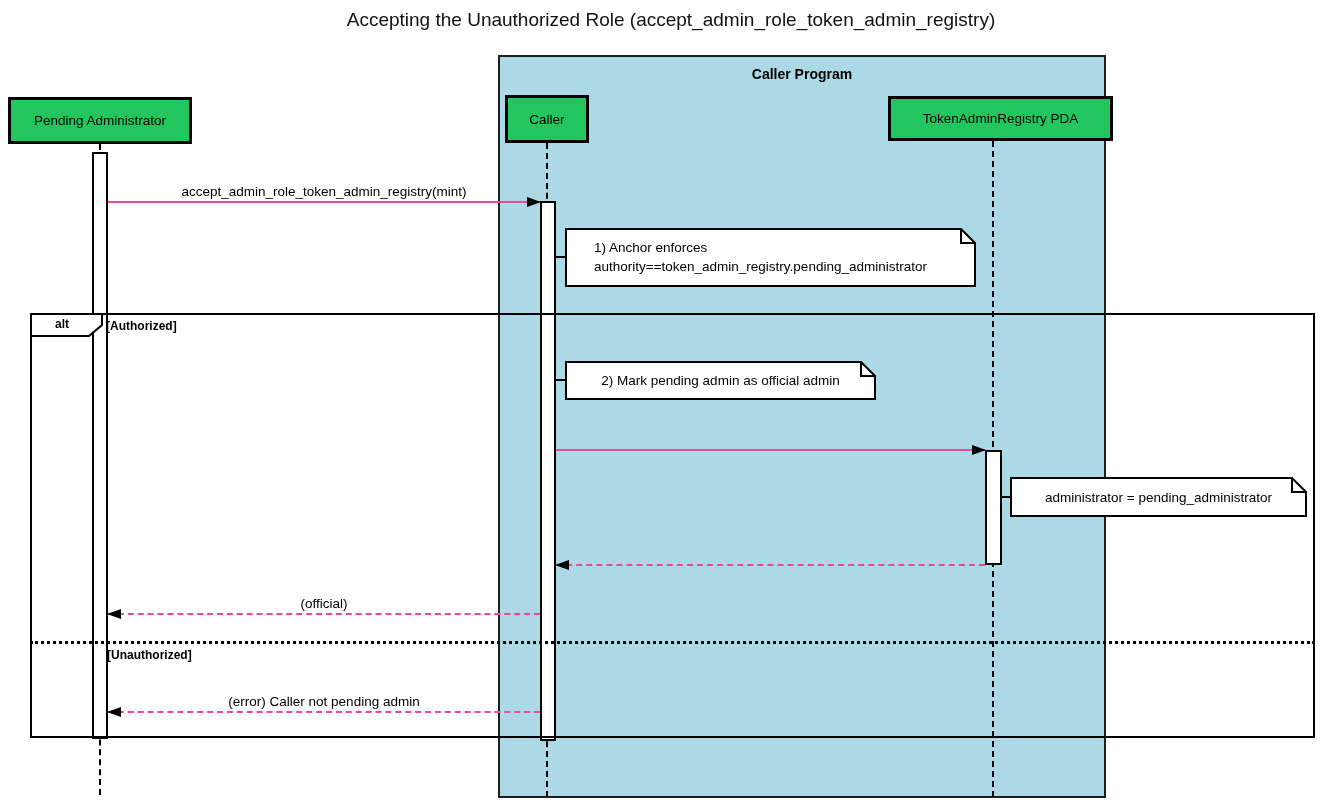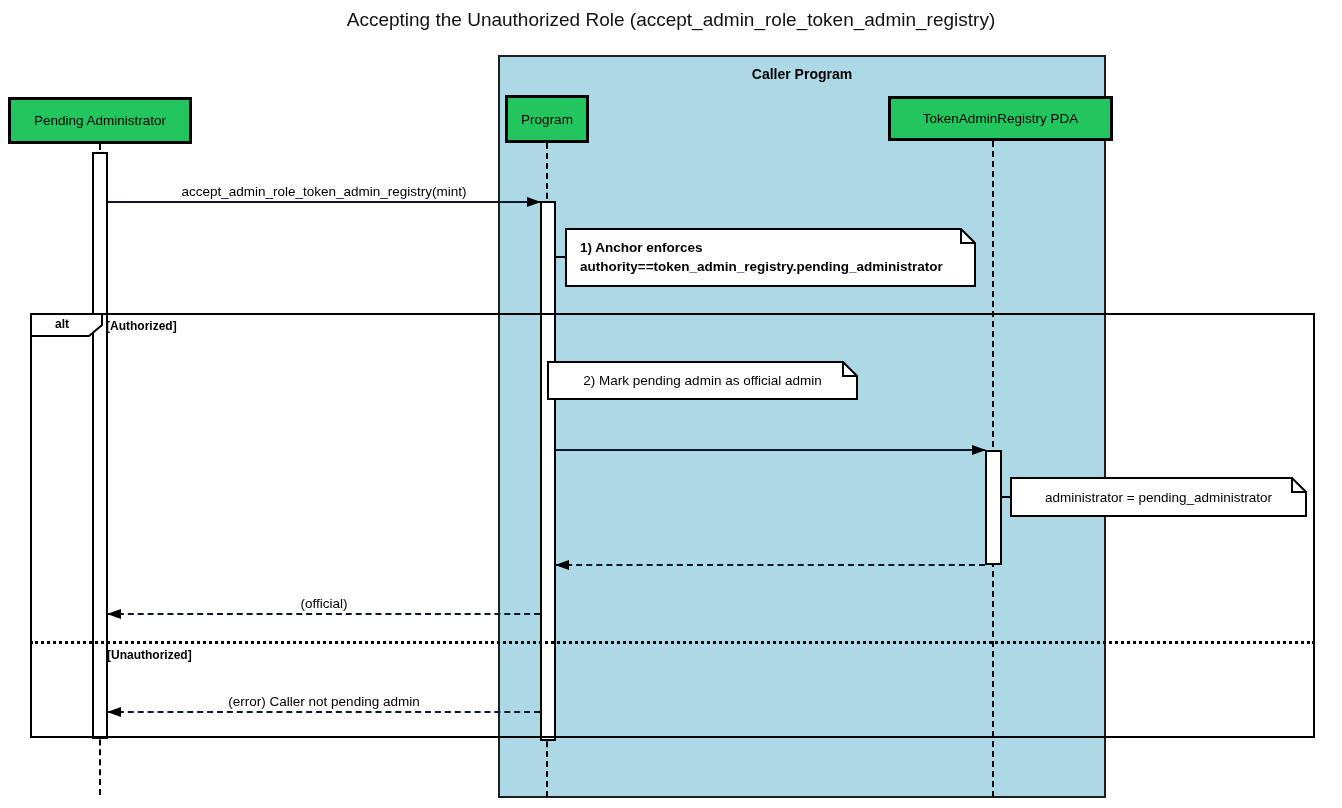--- a/index.html
+++ b/index.html
@@ -94,21 +94,21 @@
   .alt-divider {
     position: absolute;
     left: -2px; top: 326px;
     width: 1285px;
     border-top: 3px dotted #000;
   }
   
   .msg {
     position: absolute;
     height: 0;
-    border-top: 2px solid #0f172a;
+    border-top: 2px solid #ec4899;
     z-index: 6;
   }
   .msg.dashed { border-top-style: dashed; }
   .msg-m1 { left: 108px; top: 201px; width: 432px; }
   .msg-m2 { left: 556px; top: 449px; width: 429px; }
   .msg-m3 { left: 556px; top: 564px; width: 429px; }
   .msg-m4 { left: 108px; top: 613px; width: 432px; }
   .msg-m5 { left: 108px; top: 711px; width: 432px; }
   .head-right, .head-left {
     position: absolute; width: 0; height: 0; top: -6px;
@@ -127,23 +127,23 @@
   }
   
   .note { position: absolute; z-index: 7; }
   .note svg { position: absolute; left: 0; top: 0; }
   .note-text {
     position: relative;
     font-size: 13.5px;
     white-space: nowrap;
   }
   .note-1 { left: 565px; top: 228px; width: 411px; height: 59px; }
-  .note-1 .note-text { padding: 10px 0 0 15px; line-height: 19px; font-weight: bold; }
+  .note-1 .note-text { padding: 10px 0 0 29px; line-height: 19px; }
   .note-1 .note-line { display: block; }
-  .note-2 { left: 547px; top: 361px; width: 311px; height: 39px; }
+  .note-2 { left: 565px; top: 361px; width: 311px; height: 39px; }
   .note-3 { left: 1010px; top: 477px; width: 297px; height: 40px; }
   .note-centered .note-text {
     width: 100%; height: 100%;
     display: flex; align-items: center; justify-content: center;
   }
   .note-connector {
     position: absolute;
     height: 0;
     border-top: 2px solid #000;
     z-index: 6;
@@ -164,21 +164,21 @@
   </div>
 
   <div class="lifeline lifeline-pa"></div>
   <div class="lifeline lifeline-router"></div>
   <div class="lifeline lifeline-pda"></div>
 
   <div class="participant head-pa">
     <span>Pending Administrator</span>
   </div>
   <div class="participant head-router">
-    <span>Program</span>
+    <span>Caller</span>
   </div>
   <div class="participant head-pda">
     <span>TokenAdminRegistry PDA</span>
   </div>
 
   <div class="activation act-pa"></div>
   <div class="activation act-router"></div>
   <div class="activation act-pda"></div>
 
   <div class="alt-frame">

